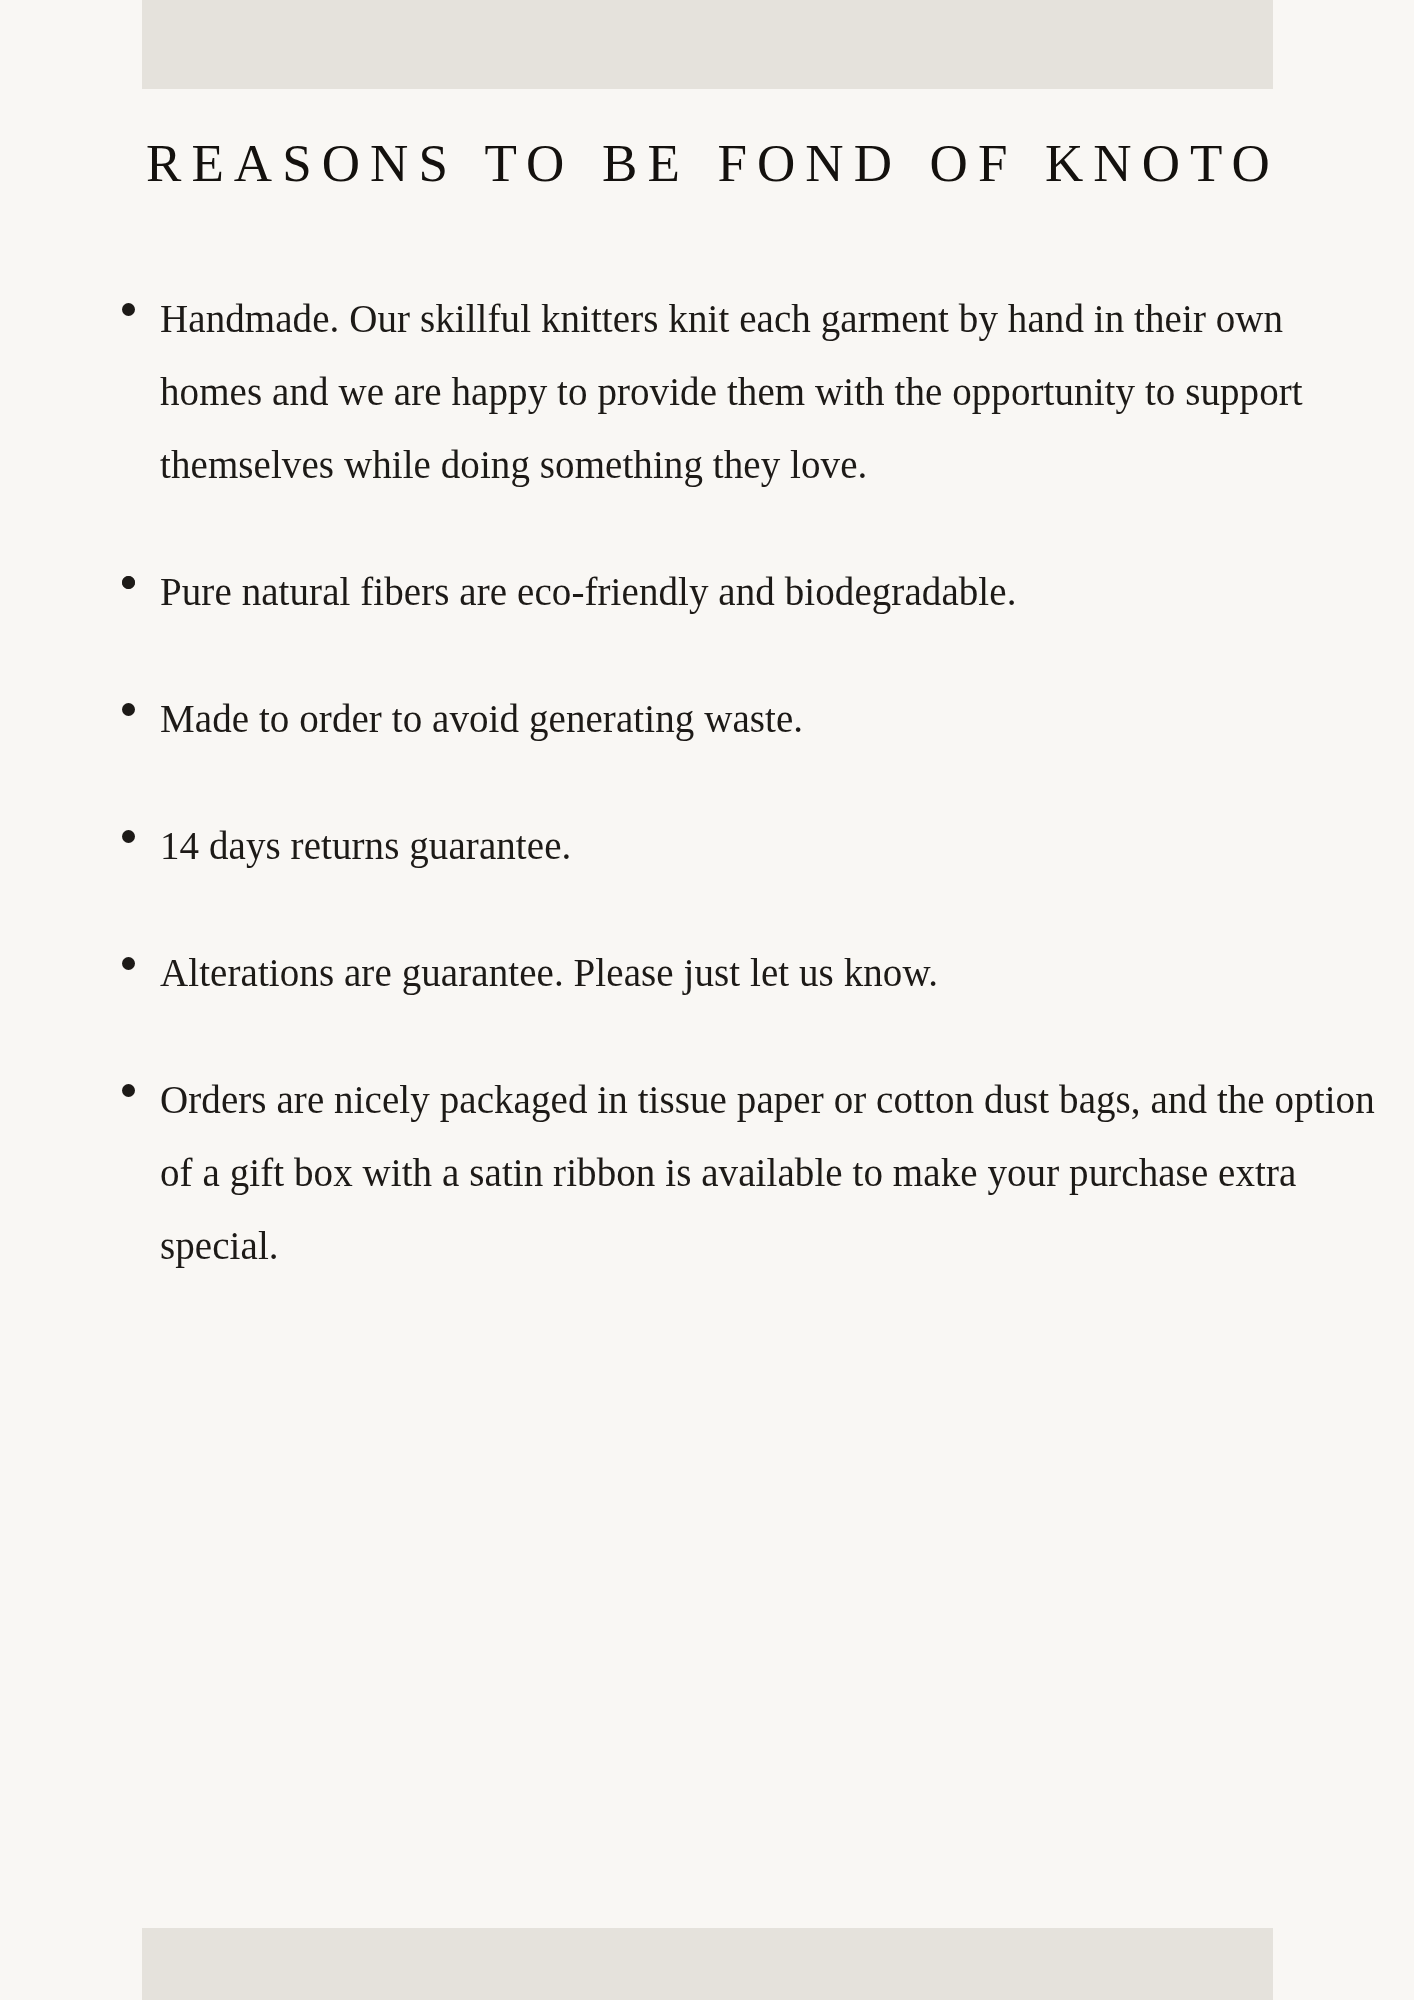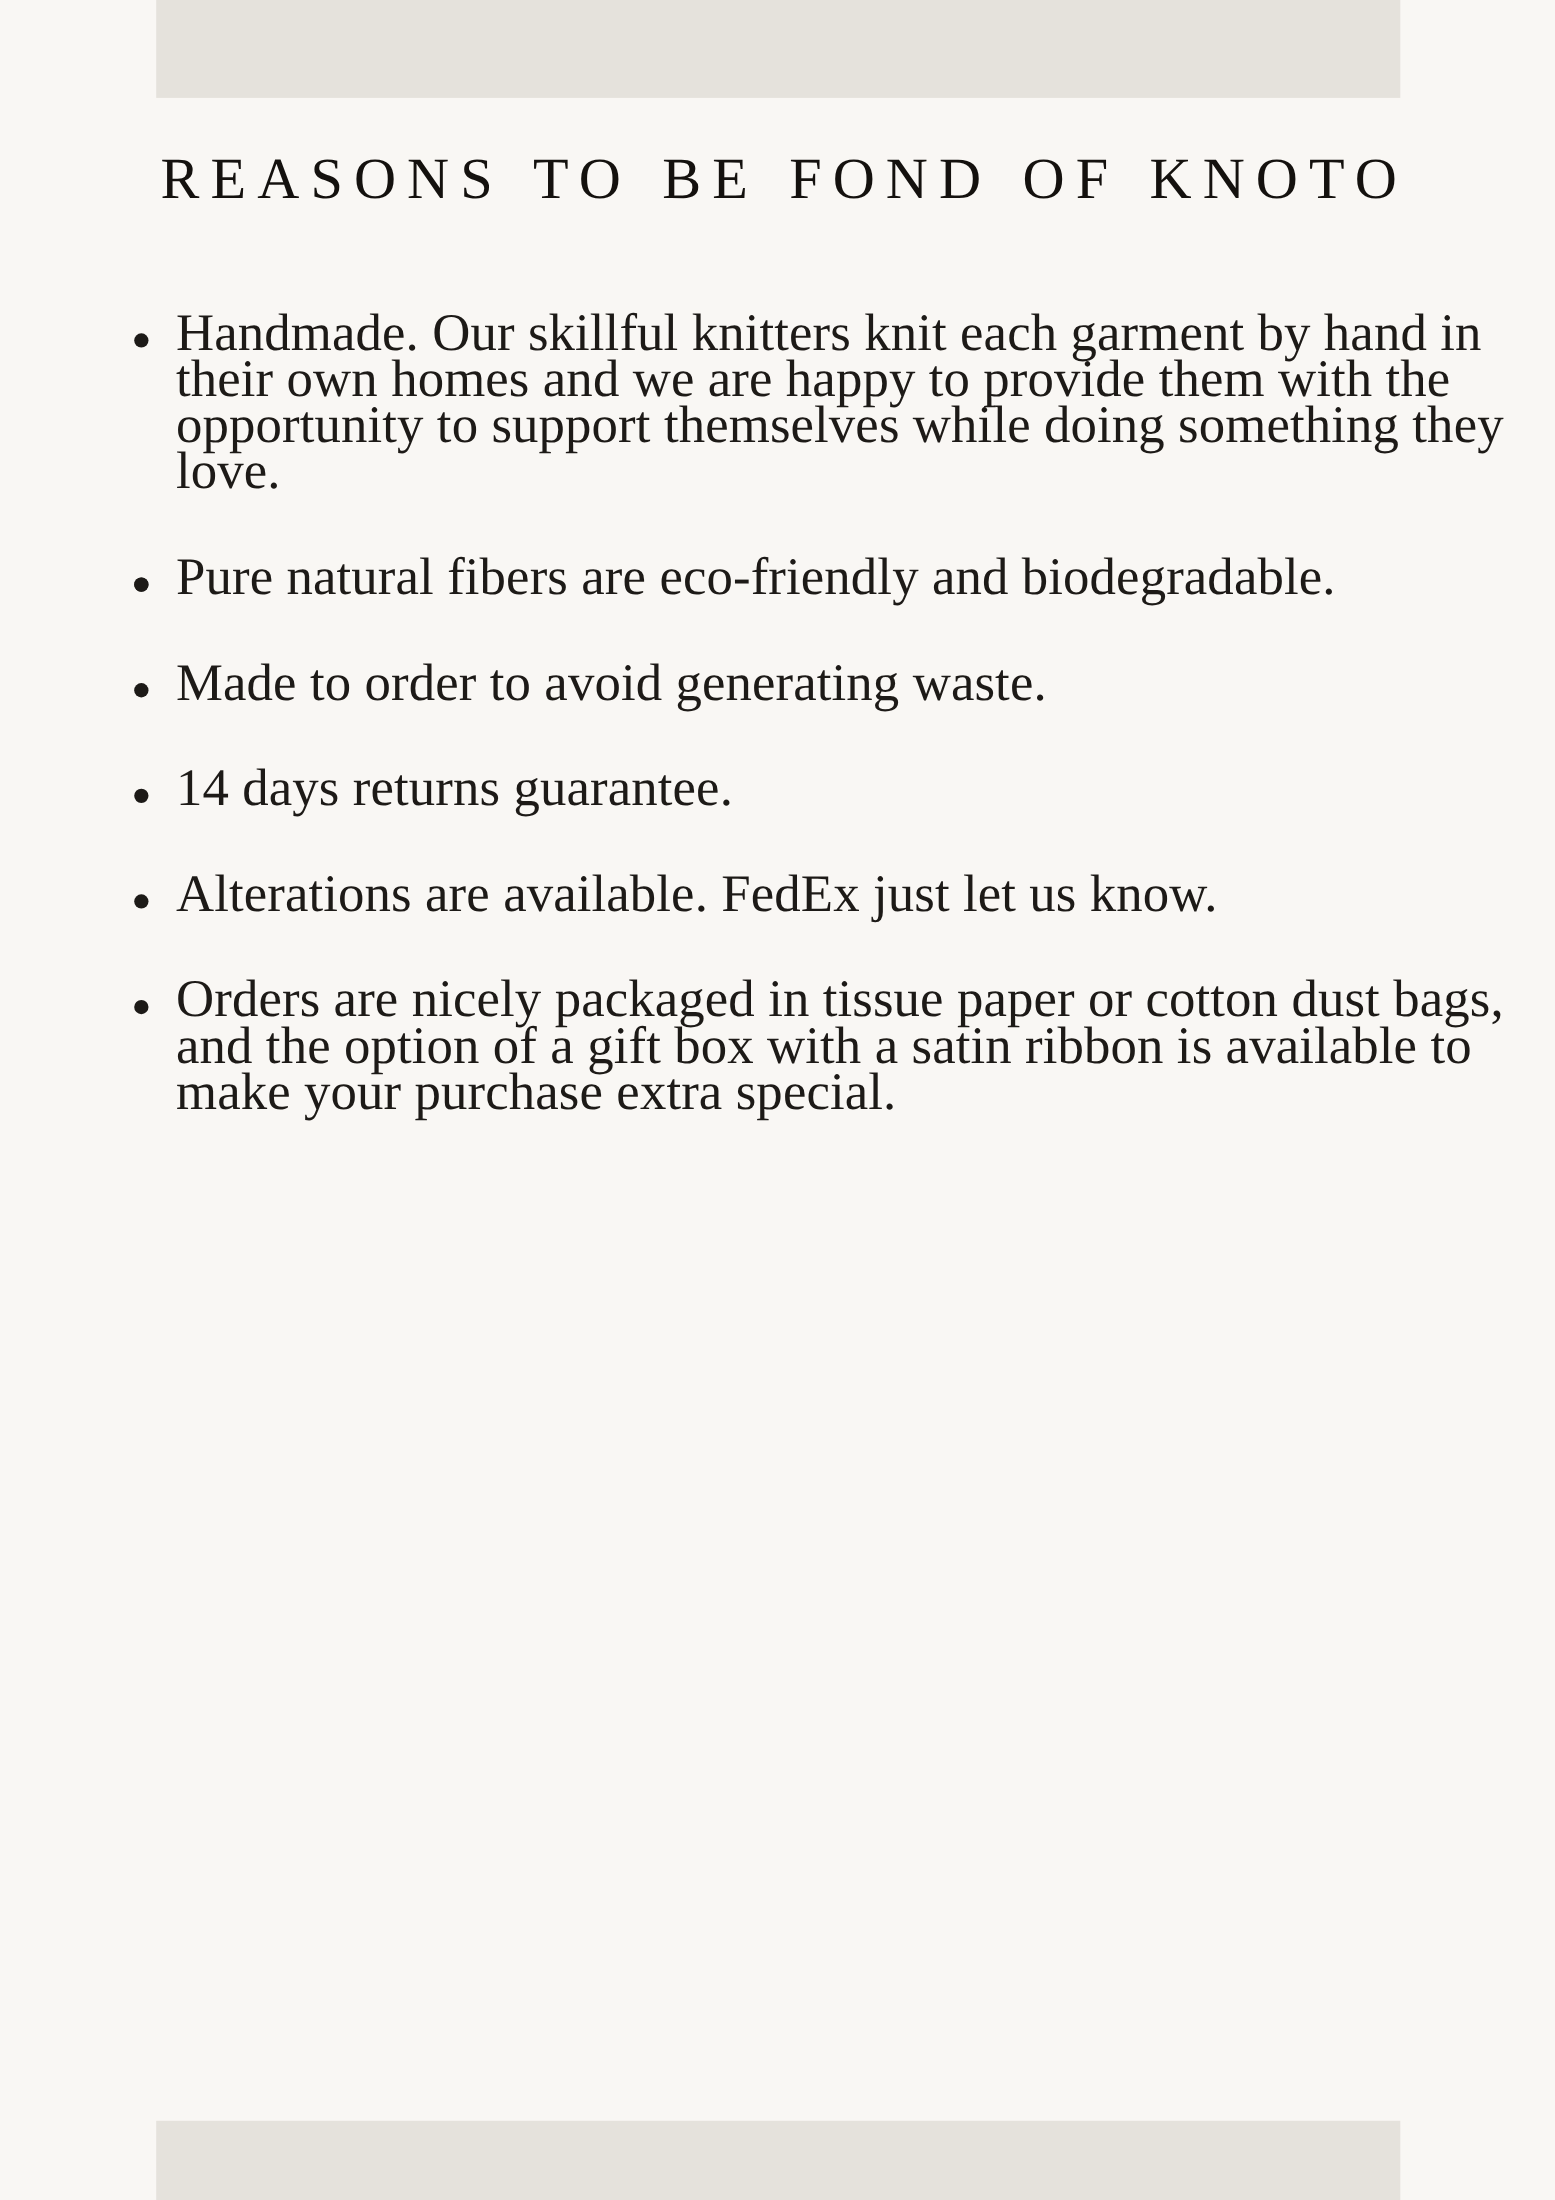--- a/index.html
+++ b/index.html
@@ -42,22 +42,22 @@
     white-space:nowrap;
   }
   ul.reasons{
     list-style:none;
     margin:92px 0 0 122px;
     width:1270px;
   }
   ul.reasons li{
     position:relative;
     padding-left:38px;
-    font-size:48px;
-    line-height:42px;
+    font-size:39px;
+    line-height:73px;
     margin-bottom:54px;
     letter-spacing:0.002em;
   }
   ul.reasons li:last-child{margin-bottom:0;}
   .dot{
     position:absolute;
     left:0;
     top:21px;
     width:13px;
     height:13px;
@@ -88,21 +88,21 @@
     <li>
       <span class="dot"></span>
       <span class="li-text">Made to order to avoid generating waste.</span>
     </li>
     <li>
       <span class="dot"></span>
       <span class="li-text">14 days returns guarantee.</span>
     </li>
     <li>
       <span class="dot"></span>
-      <span class="li-text">Alterations are available. FedEx just let us know.</span>
+      <span class="li-text">Alterations are guarantee. Please just let us know.</span>
     </li>
     <li>
       <span class="dot"></span>
       <span class="li-text">Orders are nicely packaged in tissue paper or cotton dust bags, and the option of a gift box with a satin ribbon is available to make your purchase extra special.</span>
     </li>
   </ul>
 </div>
 
 <div class="band band-bottom"></div>
 

